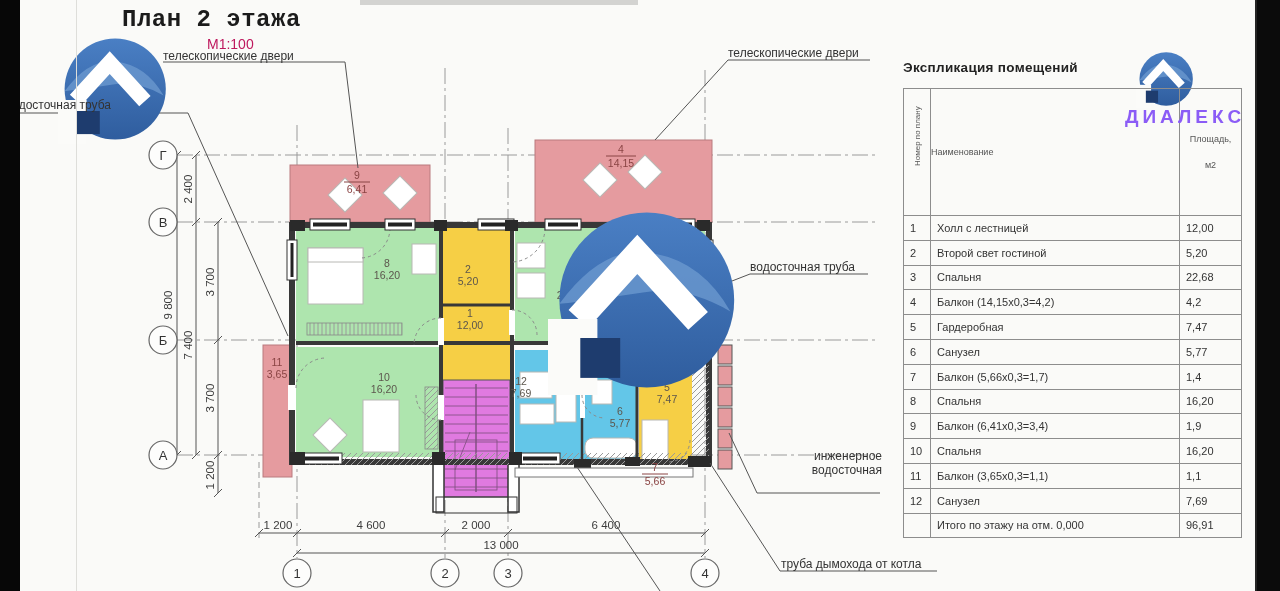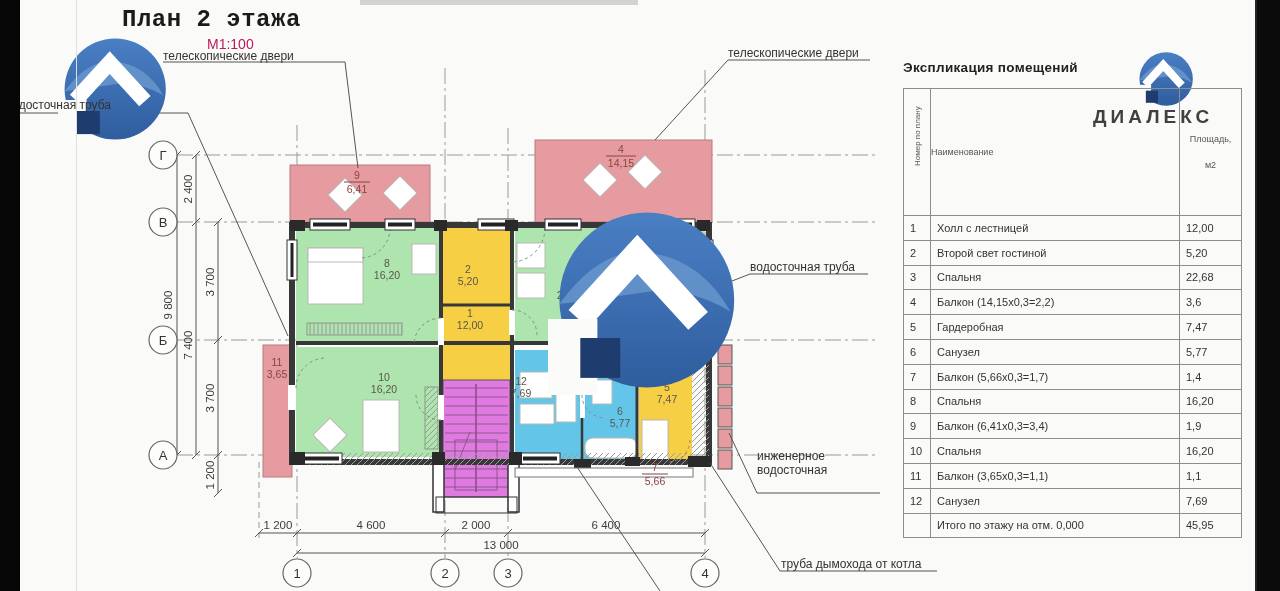--- a/index.html
+++ b/index.html
@@ -13,38 +13,38 @@
   
   .edge-left{left:0;top:0;width:20px;height:591px;background:#070707;}
   .edge-right{left:1255px;top:0;width:25px;height:591px;background:#0b0b0b;border-left:2px solid #242424;}
   .paper-line{left:76px;top:0;width:1px;height:591px;background:#dededa;}
   .top-artifact{left:360px;top:0;width:278px;height:5px;background:#c9c9c7;opacity:.8;}
   
   .plan-title{left:122px;top:6px;font-size:24px;font-weight:bold;color:#1b1b1b;letter-spacing:.5px;font-family:Liberation Mono, monospace;}
   .plan-scale{left:168px;top:36px;font-size:14px;color:#be185d;margin-left:39px;}
   
   .ann{font-size:12px;color:#333;white-space:nowrap;}
-  .ann-center{text-align:left;}
+  .ann-center{text-align:right;}
   
   .expl{left:903px;top:60px;width:338px;}
   .expl-title{font-size:13.5px;font-weight:bold;color:#222;margin-bottom:13px;letter-spacing:.3px;}
   table.expl-t{border-collapse:collapse;table-layout:fixed;width:338px;background:transparent;}
   table.expl-t td,table.expl-t th{border:1px solid #8d8d8d;padding:0 0 0 6px;font-weight:normal;
     font-size:11px;color:#333;text-align:left;overflow:hidden;white-space:nowrap;margin-top:16px;}
   .col-num{width:27px;} .col-name{width:249px;} .col-area{width:62px;}
   tr.hdr{height:127px;}
   tr.hdr th{vertical-align:middle;padding:0;}
   .hdr-num{display:block;transform:rotate(-90deg);font-size:8px;color:#555;white-space:nowrap;width:27px;text-align:center;}
   .hdr-name{display:block;text-align:left;font-size:9px;color:#555;}
   .hdr-area{display:block;text-align:center;font-size:9px;color:#555;line-height:26px;}
   tr.rw{height:24.8px;}
   td.c-num{padding-left:5px;}
   td.c-area{padding-left:8px;font-size:11.5px;}
   
-  .logo-word{left:1093px;top:106px;width:132px;font-size:19px;font-weight:bold;letter-spacing:4px;color:#404040;}
+  .logo-word{left:1119px;top:106px;width:132px;font-size:19px;font-weight:bold;letter-spacing:4px;color:#8b5cf6;text-align:center;}
   svg text{font-family:"Liberation Sans", sans-serif;}
 </style>
 </head>
 <body>
 
 <svg class="abs" style="left:0;top:0" width="1280" height="591" viewBox="0 0 1280 591">
   <defs>
     <pattern id="hatch" patternUnits="userSpaceOnUse" width="6" height="6">
       <path d="M0,6 L6,0" stroke="#9a9a9a" stroke-width="1"></path>
     </pattern>
@@ -384,22 +384,22 @@
           <td class="c-name">Второй свет гостиной</td>
           <td class="c-area">5,20</td>
         </tr>
         <tr class="rw">
           <td class="c-num">3</td>
           <td class="c-name">Спальня</td>
           <td class="c-area">22,68</td>
         </tr>
         <tr class="rw">
           <td class="c-num">4</td>
-          <td class="c-name">Балкон (14,15х0,3=2,2)</td>
-          <td class="c-area">3,6</td>
+          <td class="c-name">Балкон (14,15х0,3=4,2)</td>
+          <td class="c-area">4,2</td>
         </tr>
         <tr class="rw">
           <td class="c-num">5</td>
           <td class="c-name">Гардеробная</td>
           <td class="c-area">7,47</td>
         </tr>
         <tr class="rw">
           <td class="c-num">6</td>
           <td class="c-name">Санузел</td>
           <td class="c-area">5,77</td>
@@ -430,21 +430,21 @@
           <td class="c-area">1,1</td>
         </tr>
         <tr class="rw">
           <td class="c-num">12</td>
           <td class="c-name">Санузел</td>
           <td class="c-area">7,69</td>
         </tr>
         <tr class="rw">
           <td class="c-num"></td>
           <td class="c-name">Итого по этажу на отм. 0,000</td>
-          <td class="c-area">45,95</td>
+          <td class="c-area">96,91</td>
         </tr>
       </tbody>
   </table>
 </div>
 
 <div class="abs logo-word">ДИАЛЕКС</div>
 
 <div class="abs edge-left"></div>
 <div class="abs edge-right"></div>
 

